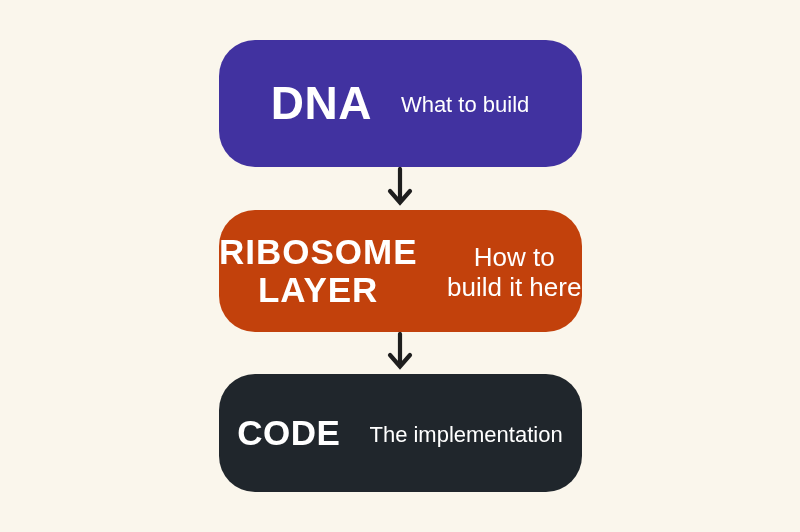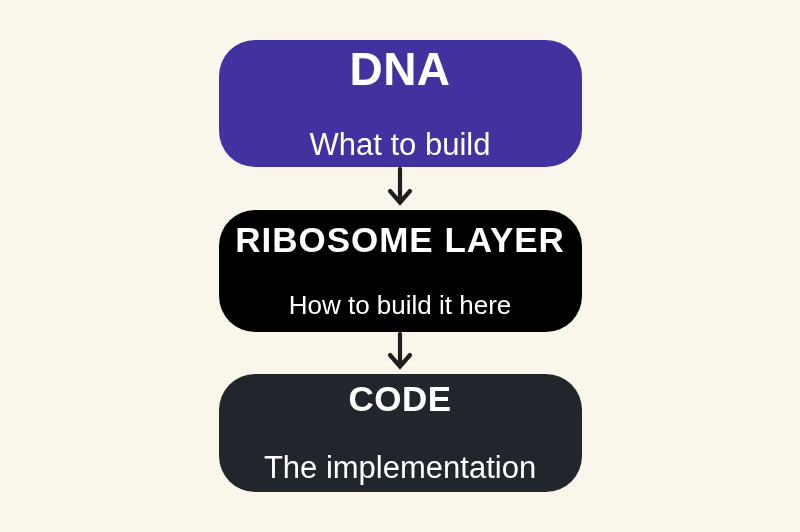--- a/index.html
+++ b/index.html
@@ -18,41 +18,41 @@
     display: flex;
     flex-direction: column;
     align-items: center;
     padding-top: 40px;
     box-sizing: border-box;
   }
   .node {
     width: 363px;
     border-radius: 36px;
     display: flex;
-    flex-direction: column;
+    flex-direction: row;
     align-items: center;
     justify-content: center;
     text-align: center;
     color: #ffffff;
     flex-shrink: 0;
     gap: 29px;
   }
   .node-dna      { height: 127px; }
   .node-ribosome { height: 122px; }
   .node-code     { height: 118px; }
   .node-title {
     font-weight: 700;
     line-height: 1.08;
     letter-spacing: 0.5px;
   }
   .node-dna .node-title  { font-size: 46px; }
   .node-ribosome .node-title { font-size: 35px; letter-spacing: 1px; }
   .node-code .node-title { font-size: 35px; }
   .node-subtitle {
-    font-size: 31px;
+    font-size: 22px;
     font-weight: 500;
     line-height: 1.15;
     margin-top: 3px;
   }
   .node-ribosome .node-subtitle { font-size: 26px; }
   .arrow {
     display: block;
     flex-shrink: 0;
   }
 </style>
@@ -66,21 +66,21 @@
     <div class="node-subtitle">What to build</div>
   </div>
 
   <svg class="arrow" width="28" height="43" viewBox="0 0 28 43">
     <g fill="none" stroke-width="4.2" stroke-linecap="round" stroke-linejoin="miter" stroke="#1e1e1e">
       <line x1="14" y1="2" x2="14" y2="33"></line>
       <polyline points="4,24 14,35.5 24,24"></polyline>
     </g>
   </svg>
 
-  <div class="node node-ribosome" style="background: #000000; color: rgb(255, 255, 255);">
+  <div class="node node-ribosome" style="background: #c2410c; color: rgb(255, 255, 255);">
     <div class="node-title">RIBOSOME LAYER</div>
     <div class="node-subtitle">How to build it here</div>
   </div>
 
   <svg class="arrow" width="28" height="42" viewBox="0 0 28 42">
     <g fill="none" stroke-width="4.2" stroke-linecap="round" stroke-linejoin="miter" stroke="#1e1e1e">
       <line x1="14" y1="2" x2="14" y2="32"></line>
       <polyline points="4,23 14,34.5 24,23"></polyline>
     </g>
   </svg>

